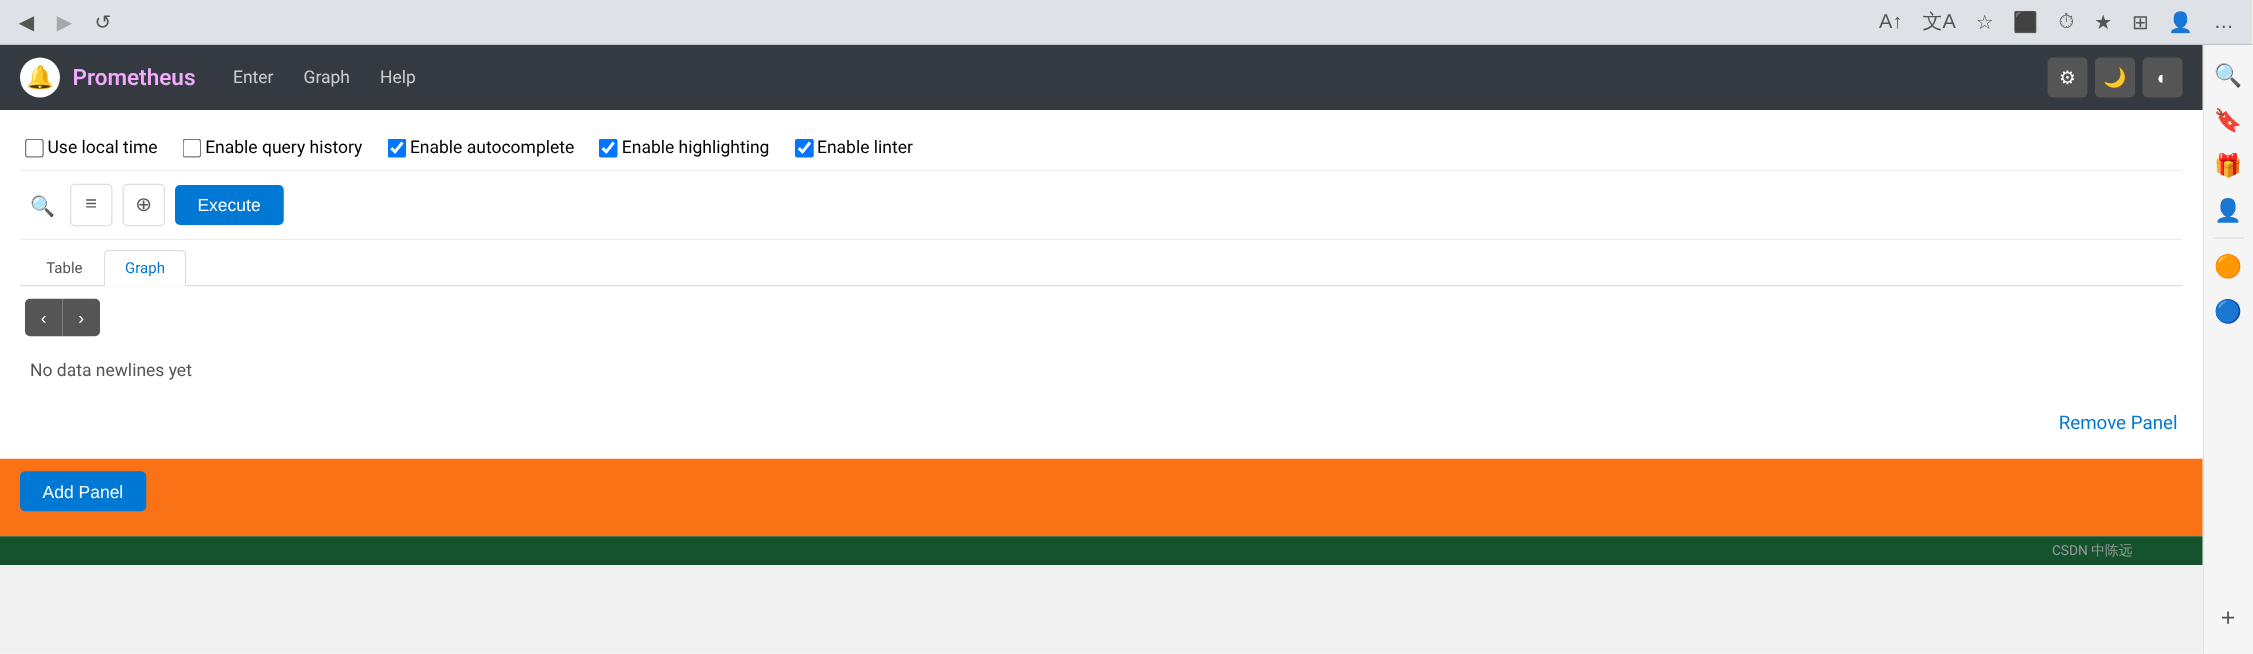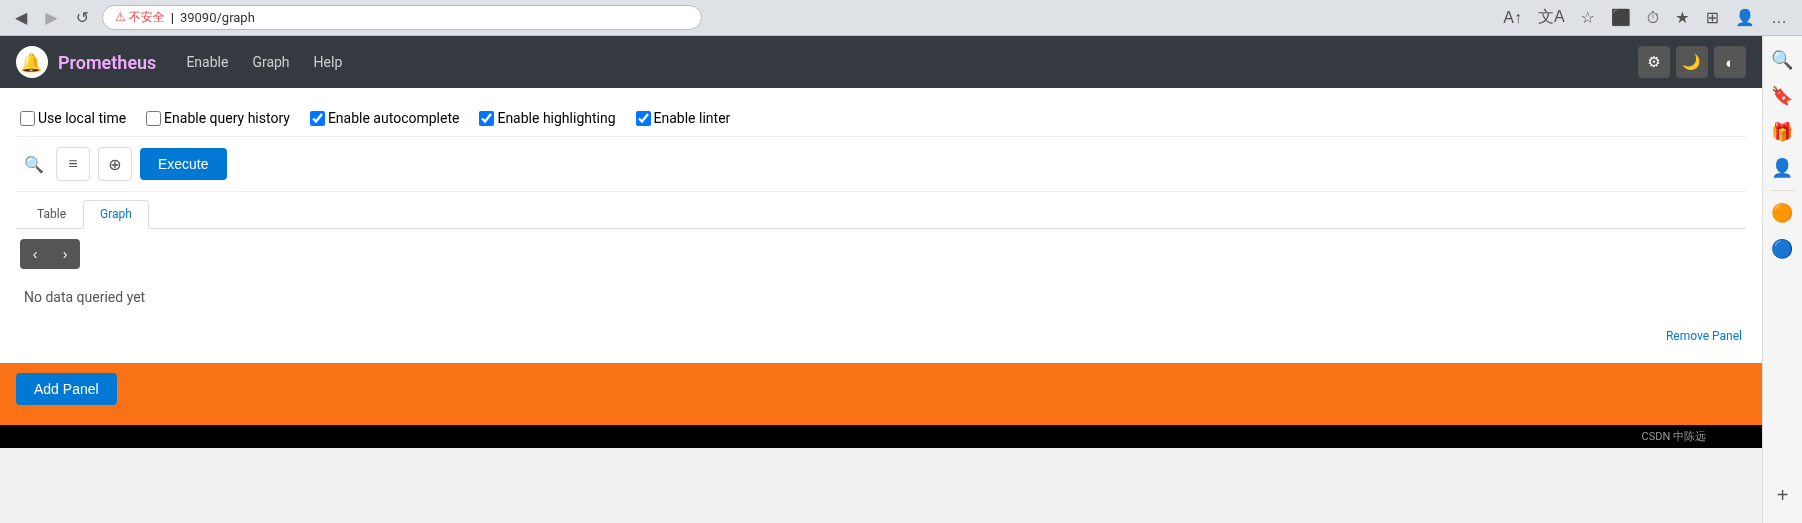--- a/index.html
+++ b/index.html
@@ -314,21 +314,21 @@
     }
 
     
     .panel-footer {
       display: flex;
       justify-content: flex-end;
       padding: 8px 4px;
     }
     .remove-panel-link {
       color: #0078d4;
-      font-size: 12px;
+      font-size: 15px;
       cursor: pointer;
       text-decoration: none;
     }
 
     
     .add-panel-section {
       padding: 10px 16px 20px;
       background: #f97316;
     }
     .add-panel-btn {
@@ -340,35 +340,30 @@
       font-size: 14px;
       cursor: pointer;
     }
 
     
     .page-footer {
       text-align: right;
       padding: 4px 56px 4px 4px;
       font-size: 11px;
       color: #999;
-      background: #000000;
+      background: #14532d;
     }
   </style>
 </head>
 <body>
 
 <div class="browser-chrome">
   <button class="browser-nav-btn">◀</button>
   <button class="browser-nav-btn" style="opacity:0.4; cursor:default;">▶</button>
   <button class="browser-nav-btn">↺</button>
-  <div class="address-bar">
-    <span class="security-warning">⚠ 不安全</span>
-    <span>|</span>
-    <span class="address-text">39090/graph</span>
-  </div>
   <div class="browser-icons-right">
     <button class="browser-icon-btn">A↑</button>
     <button class="browser-icon-btn">文A</button>
     <button class="browser-icon-btn">☆</button>
     <button class="browser-icon-btn">⬛</button>
     <button class="browser-icon-btn">⏱</button>
     <button class="browser-icon-btn">★</button>
     <button class="browser-icon-btn">⊞</button>
     <button class="browser-icon-btn">👤</button>
     <button class="browser-icon-btn">…</button>
@@ -381,21 +376,21 @@
 
     <nav class="navbar">
       <div class="navbar-brand">
         <div class="navbar-logo">
           <span>🔔</span>
         </div>
         <span class="navbar-title">Prometheus</span>
       </div>
       <ul class="navbar-nav">
         <li class="nav-item">
-          <a>Enable</a>
+          <a>Enter</a>
         </li>
         <li class="nav-item">
           <a>Graph</a>
         </li>
         <li class="nav-item">
           <a>Help</a>
         </li>
       </ul>
       <div class="navbar-settings">
         <button class="settings-btn">⚙</button>
@@ -447,21 +442,21 @@
 
       <div class="table-panel">
         <div class="eval-time-row">
           <button class="eval-nav-btn">
             <span>‹</span>
           </button>
           <button class="eval-nav-btn">
             <span>›</span>
           </button>
         </div>
-        <div class="no-data-text">No data queried yet</div>
+        <div class="no-data-text">No data newlines yet</div>
       </div>
 
       <div class="panel-footer">
         <a class="remove-panel-link">Remove Panel</a>
       </div>
 
     </div>
 
     <div class="add-panel-section">
       <button class="add-panel-btn">Add Panel</button>

